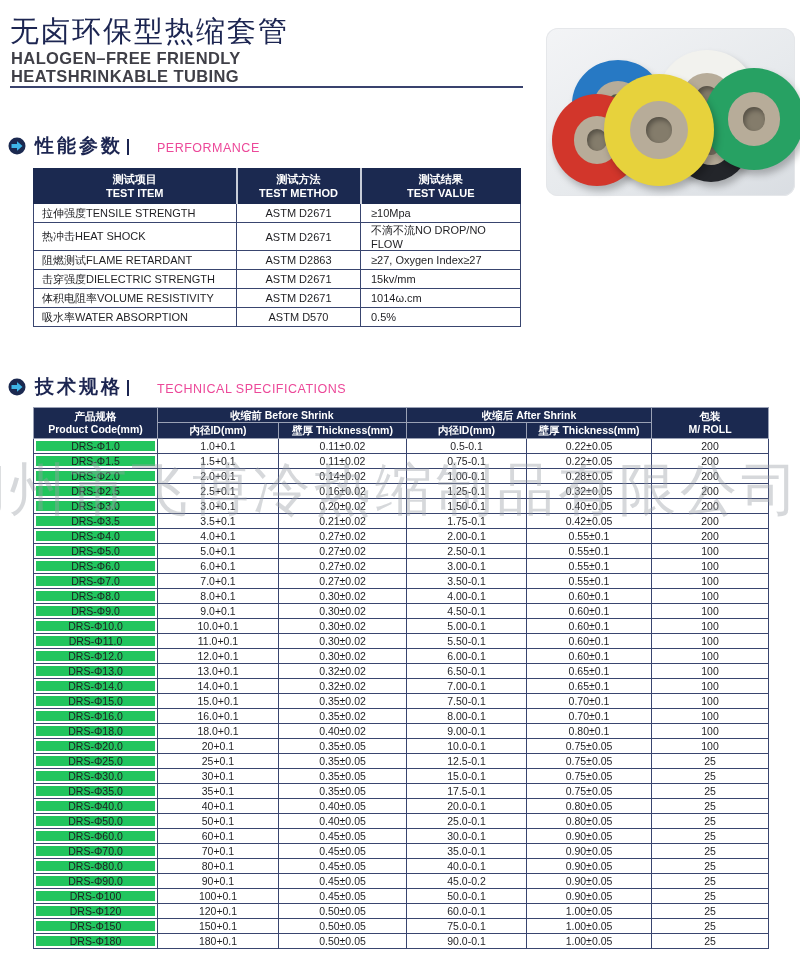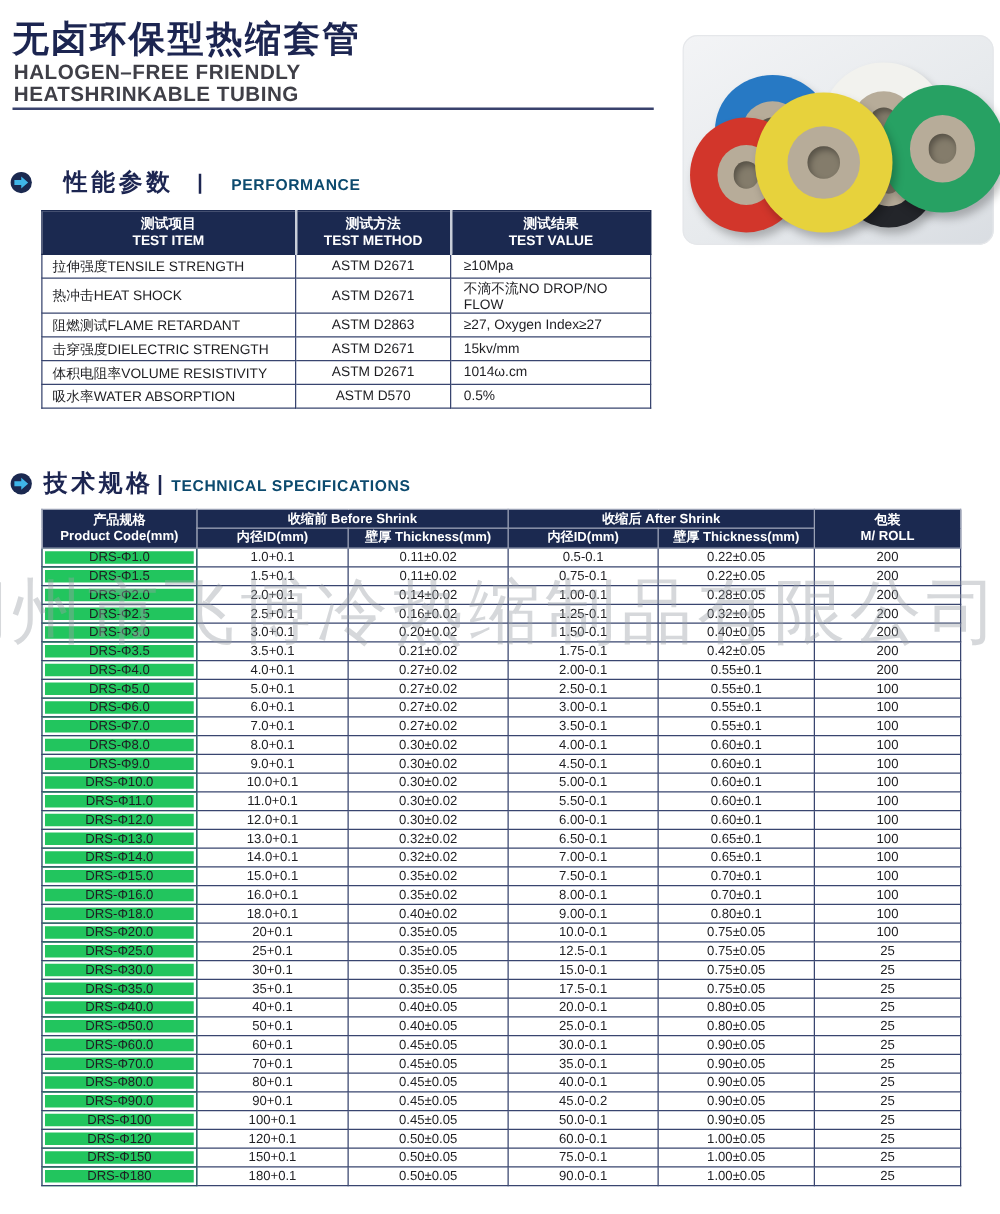--- a/index.html
+++ b/index.html
@@ -4,21 +4,21 @@
 <style>
   html,body{margin:0;padding:0;}
   body{
     width:800px;height:971px;position:relative;background:#ffffff;
     font-family:"Liberation Sans","DejaVu Sans",sans-serif;
     overflow:hidden;
   }
   
   .title-zh{
     position:absolute;left:10px;top:12px;
-    font-size:29px;font-weight:bold;color:#1c2551;letter-spacing:2px;
+    font-size:29px;font-weight:normal;color:#1c2551;letter-spacing:2px;
   }
   .subtitle{
     position:absolute;left:11px;top:50px;
     font-size:16.5px;line-height:17.5px;color:#3f3f47;
     font-weight:700;letter-spacing:0.4px;
   }
   .head-rule{
     position:absolute;left:10px;top:86px;width:513px;height:2px;background:#39426d;
   }
   
@@ -32,26 +32,26 @@
   .core{position:absolute;left:24%;top:24%;width:52%;height:52%;border-radius:50%;background:#b7ac99;}
   .hole{position:absolute;left:28%;top:28%;width:44%;height:44%;border-radius:50%;background:#847c6b;box-shadow:inset 2px 3px 5px rgba(0,0,0,0.35);}
   .roll0{left:26px;top:32px;width:92px;height:88px;}
   .roll1{left:112px;top:22px;width:98px;height:94px;}
   .roll2{left:6px;top:66px;width:90px;height:92px;}
   .roll3{left:128px;top:84px;width:74px;height:70px;}
   .roll4{left:158px;top:40px;width:100px;height:102px;}
   .roll5{left:58px;top:46px;width:110px;height:112px;}
   
   .section-head{position:absolute;display:flex;align-items:center;}
-  #perf-head{left:8px;top:133px;gap:16px;}
+  #perf-head{left:8px;top:133px;}
   #spec-head{left:8px;top:374px;}
   .sec-icon{width:18px;height:18px;margin-right:9px;flex:0 0 auto;}
   .sec-zh{font-size:19px;font-weight:bold;color:#1c2551;letter-spacing:3px;}
   .sec-bar{width:2px;height:16px;background:#1c2551;margin:2px 8px 0 4px;}
-  .sec-en{font-size:12.5px;font-weight:bold;color:#0c4a6e;letter-spacing:0.5px;margin-top:4px;}
+  .sec-en{font-size:12.5px;font-weight:normal;color:#ec4899;letter-spacing:0.5px;margin-top:4px;margin-left:20px;}
   
   table{border-collapse:collapse;table-layout:fixed;}
   #perf-table{position:absolute;left:33px;top:168px;width:487px;}
   #perf-table th{
     background:#1b2950;color:#ffffff;font-size:11px;font-weight:bold;
     height:34px;line-height:14px;border:1px solid #1b2950;padding:0;
   }
   #perf-table th:not(:first-child){border-left:2px solid #c8cdd8;}
   #perf-table td{
     border:1px solid #39456f;font-size:11px;color:#1e1e22;

